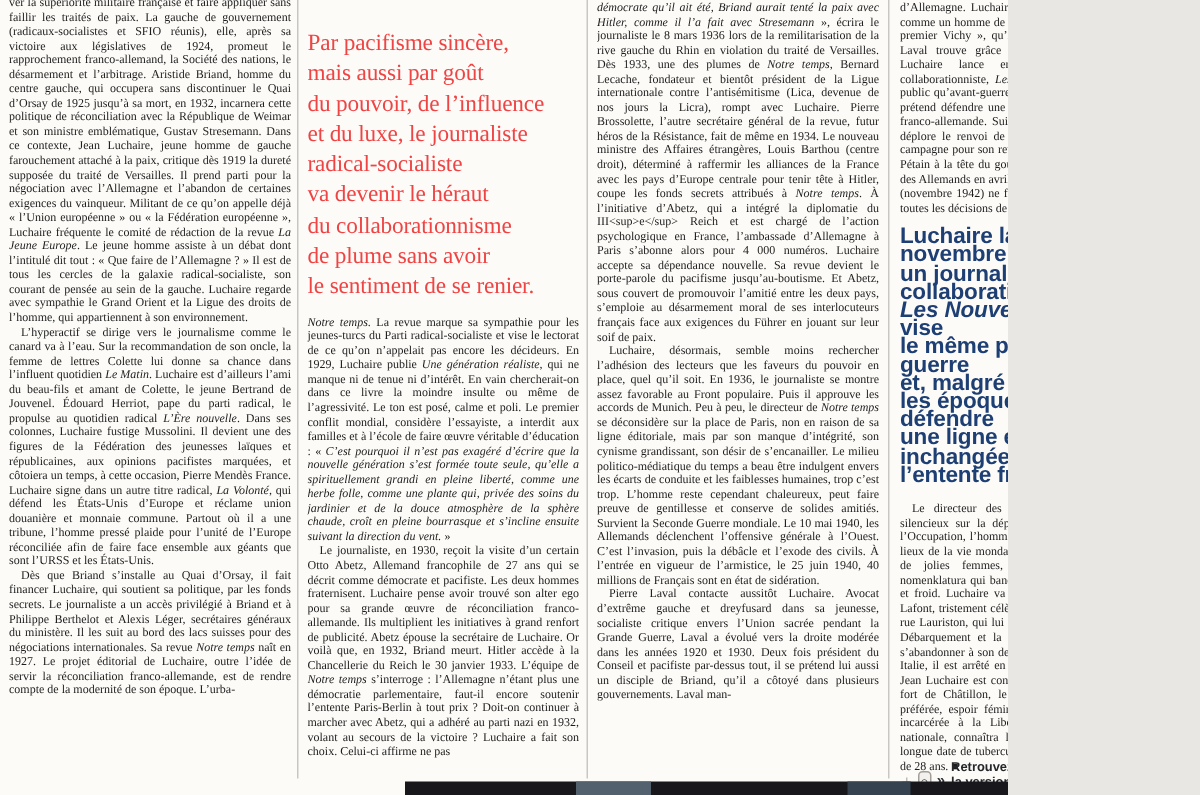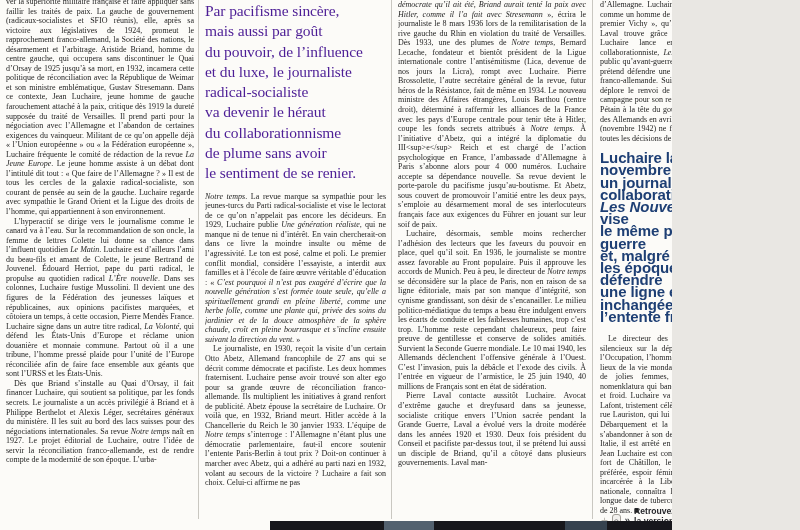--- a/index.html
+++ b/index.html
@@ -7,22 +7,22 @@
         font-family:"Liberation Serif",serif;color:#1d1d1d;}
   .col{position:absolute;top:0;height:533px;overflow:hidden;}
   .col-1{left:6px;width:188px;top:-3px;}
   .col-2{left:205px;width:181px;}
   .col-3{left:398px;width:188px;}
   .col-4{left:600px;width:196px;}
   .body-par{font-size:8px;line-height:9.55px;text-align:justify;margin:0;
             text-rendering:optimizeLegibility;}
   .indent{text-indent:8px;}
   .divider{position:absolute;top:0;width:1px;height:519px;background:#c9c7c1;}
-  .pq-serif{font-size:15.5px;line-height:20.3px;letter-spacing:-0.1px;color:#4c1d95;
-            margin:0 0 8px 0;padding-top:1px;}
+  .pq-serif{font-size:15.5px;line-height:20.3px;letter-spacing:-0.1px;color:#ef4444;
+            margin:0 0 8px 0;padding-top:19px;}
   .pq-blue{font-family:"Liberation Sans",sans-serif;font-weight:700;font-size:15px;
            line-height:12.2px;margin:9px 0 11px 0;letter-spacing:-0.1px;}
   .footer-link{position:absolute;left:601px;top:506px;display:flex;align-items:center;
                gap:4px;font-family:"Liberation Sans",sans-serif;}
   .plus-glyph{color:#b7b3ac;font-size:12px;line-height:12px;font-weight:400;}
   .app-icon{width:12px;height:12px;border:1px solid #a39f98;border-radius:3px;background:#f3f1ee;
             display:inline-flex;align-items:center;justify-content:center;
             font-size:9px;line-height:9px;color:#4a4a4a;font-weight:700;}
   .chevrons{color:#33353a;font-size:10px;font-weight:700;line-height:10px;}
   .footer-label{color:#26272b;font-size:8.6px;font-weight:700;letter-spacing:0;}

